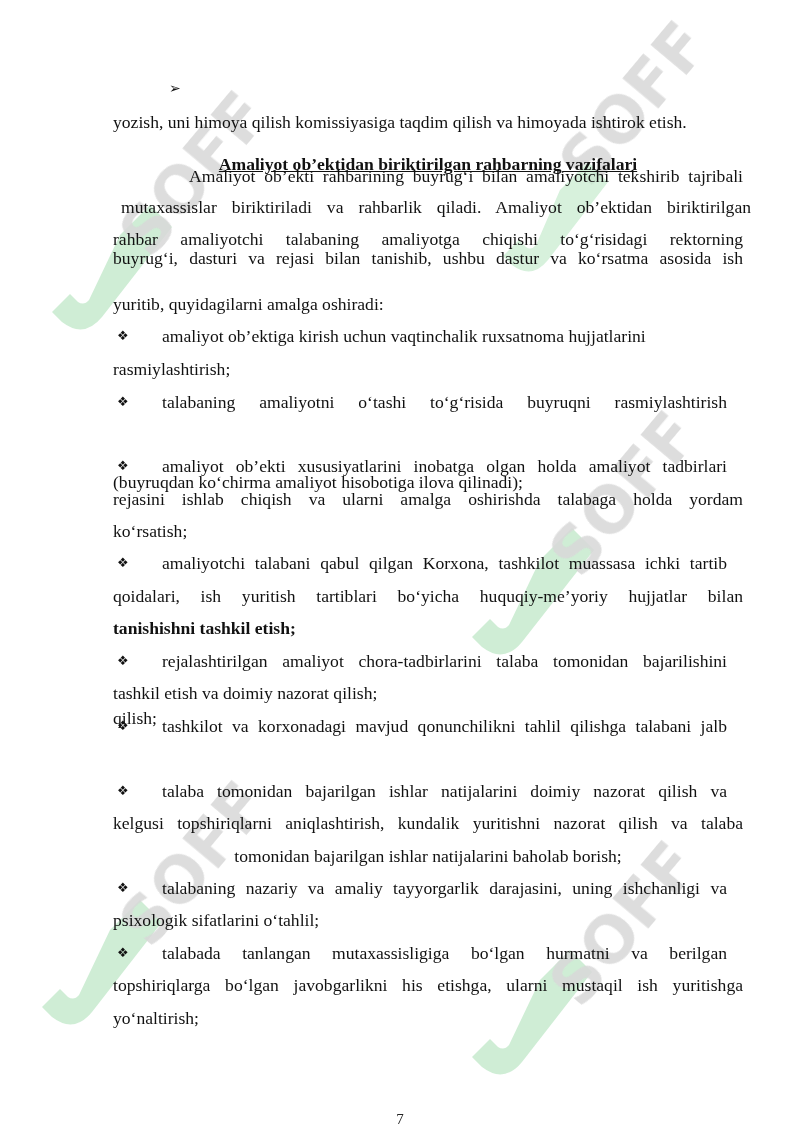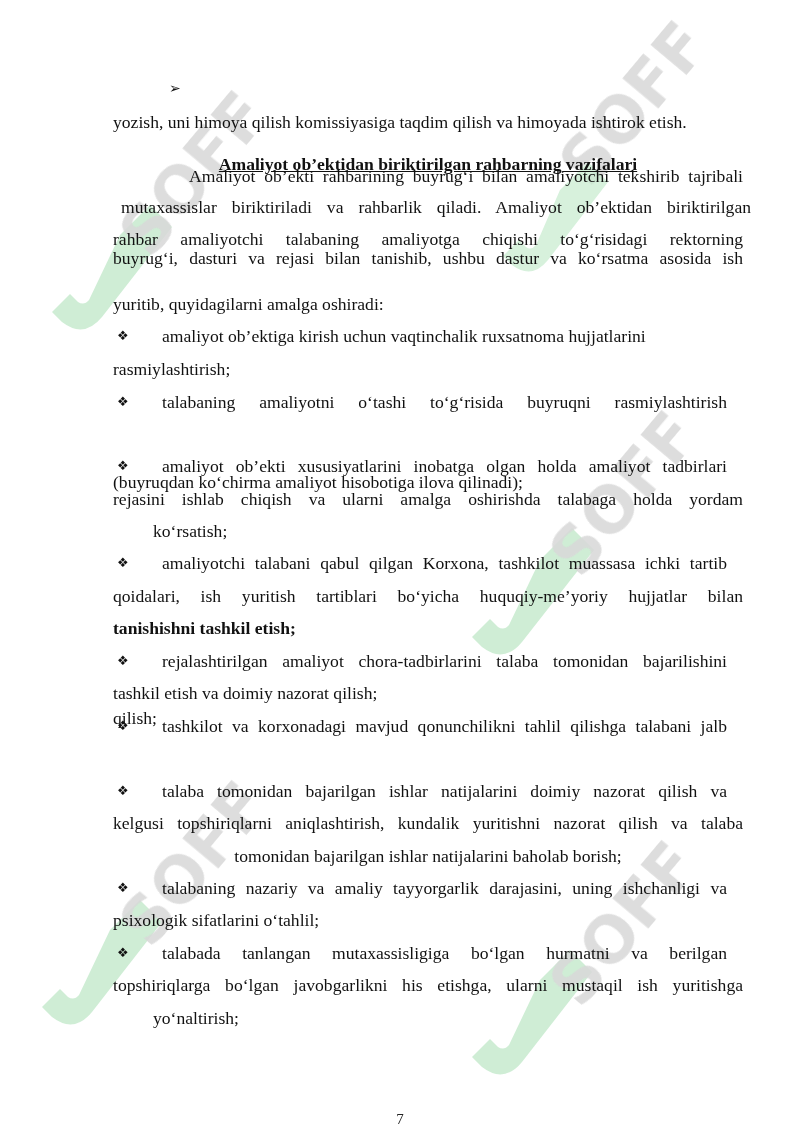--- a/index.html
+++ b/index.html
@@ -96,21 +96,21 @@
       <span class="bullet">❖</span>
       <span class="bullet-text justify">talabaning amaliyotni o‘tashi to‘g‘risida buyruqni rasmiylashtirish</span>
     </div>
     <div class="line" style="top:422px;margin-top:48px;">(buyruqdan ko‘chirma amaliyot hisobotiga ilova qilinadi);</div>
 
     <div class="line" style="top:454px;">
       <span class="bullet">❖</span>
       <span class="bullet-text justify">amaliyot ob’ekti xususiyatlarini inobatga olgan holda amaliyot tadbirlari</span>
     </div>
     <div class="line justify" style="top:487px;">rejasini ishlab chiqish va ularni amalga oshirishda talabaga holda yordam</div>
-    <div class="line" style="top:519px;margin-left:40px;">ko‘rsatish;</div>
+    <div class="line" style="top:519px;">ko‘rsatish;</div>
 
     <div class="line" style="top:551px;">
       <span class="bullet">❖</span>
       <span class="bullet-text justify">amaliyotchi talabani qabul qilgan Korxona, tashkilot muassasa ichki tartib</span>
     </div>
     <div class="line justify" style="top:584px;">qoidalari, ish yuritish tartiblari bo‘yicha huquqiy-me’yoriy hujjatlar bilan</div>
     <div class="line" style="top:616px;font-weight:bold;">tanishishni tashkil etish;</div>
 
     <div class="line" style="top:649px;">
       <span class="bullet">❖</span>
@@ -135,18 +135,18 @@
       <span class="bullet">❖</span>
       <span class="bullet-text justify">talabaning nazariy va amaliy tayyorgarlik darajasini, uning ishchanligi va</span>
     </div>
     <div class="line" style="top:908px;">psixologik sifatlarini o‘tahlil;</div>
 
     <div class="line" style="top:941px;">
       <span class="bullet">❖</span>
       <span class="bullet-text justify">talabada tanlangan mutaxassisligiga bo‘lgan hurmatni va berilgan</span>
     </div>
     <div class="line justify" style="top:973px;">topshiriqlarga bo‘lgan javobgarlikni his etishga, ularni mustaqil ish yuritishga</div>
-    <div class="line" style="top:1006px;margin-left:40px;">yo‘naltirish;</div>
+    <div class="line" style="top:1006px;">yo‘naltirish;</div>
 
   </div>
 
   <div class="pagenum">7</div>
 </div>
 
 </body></html>

